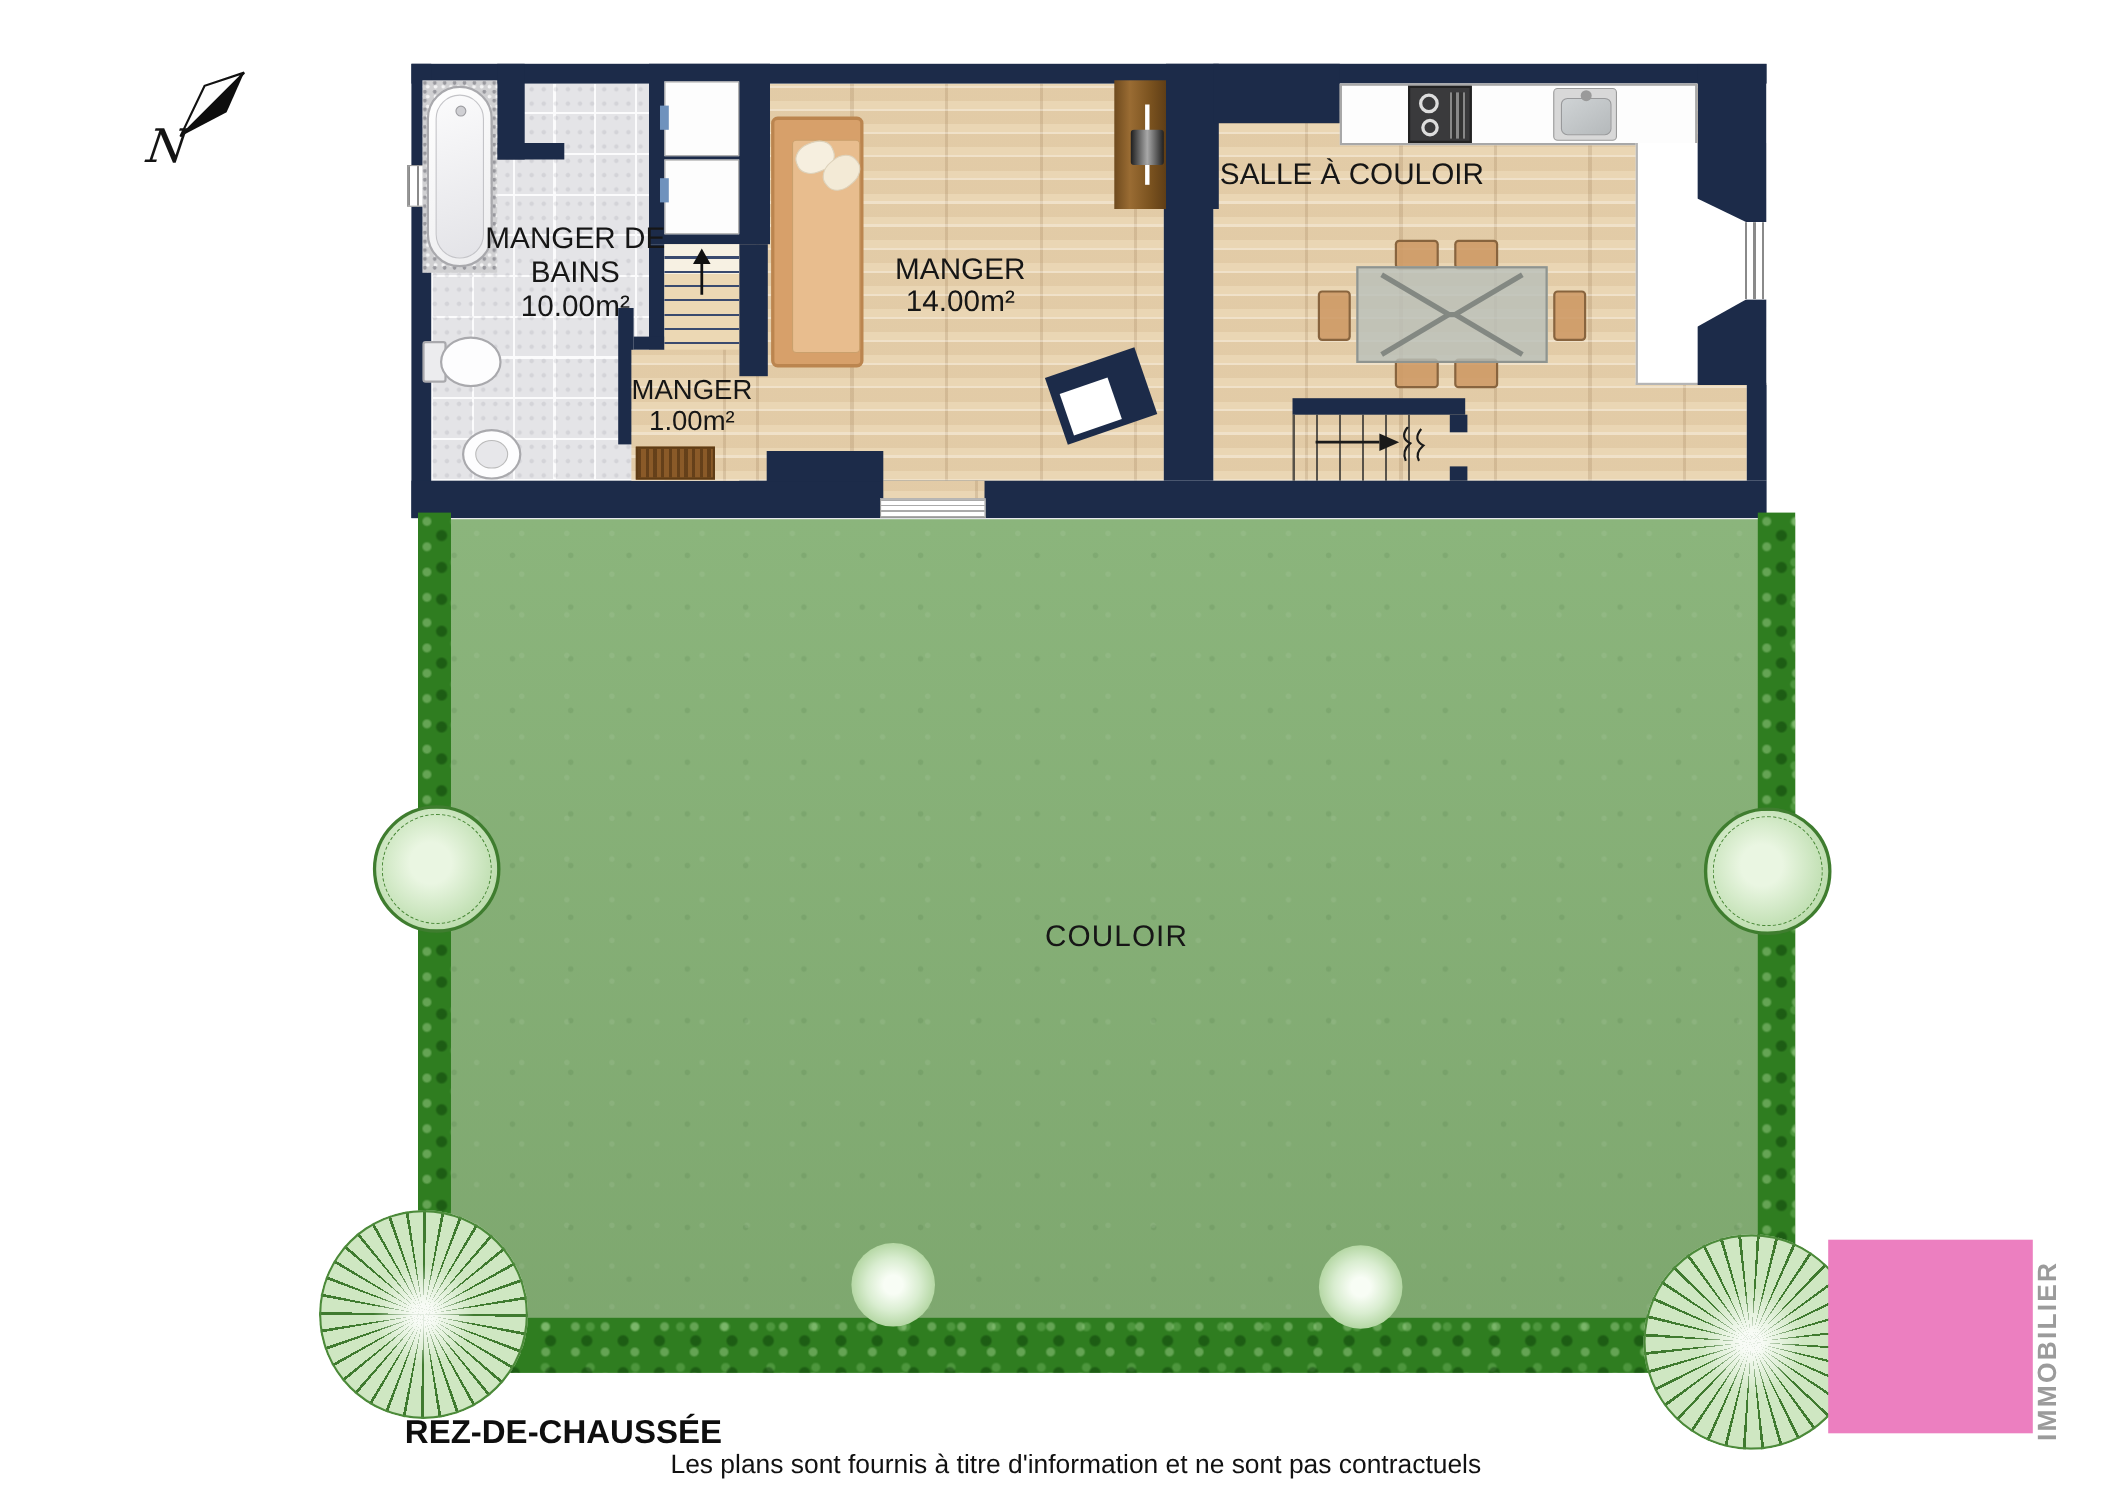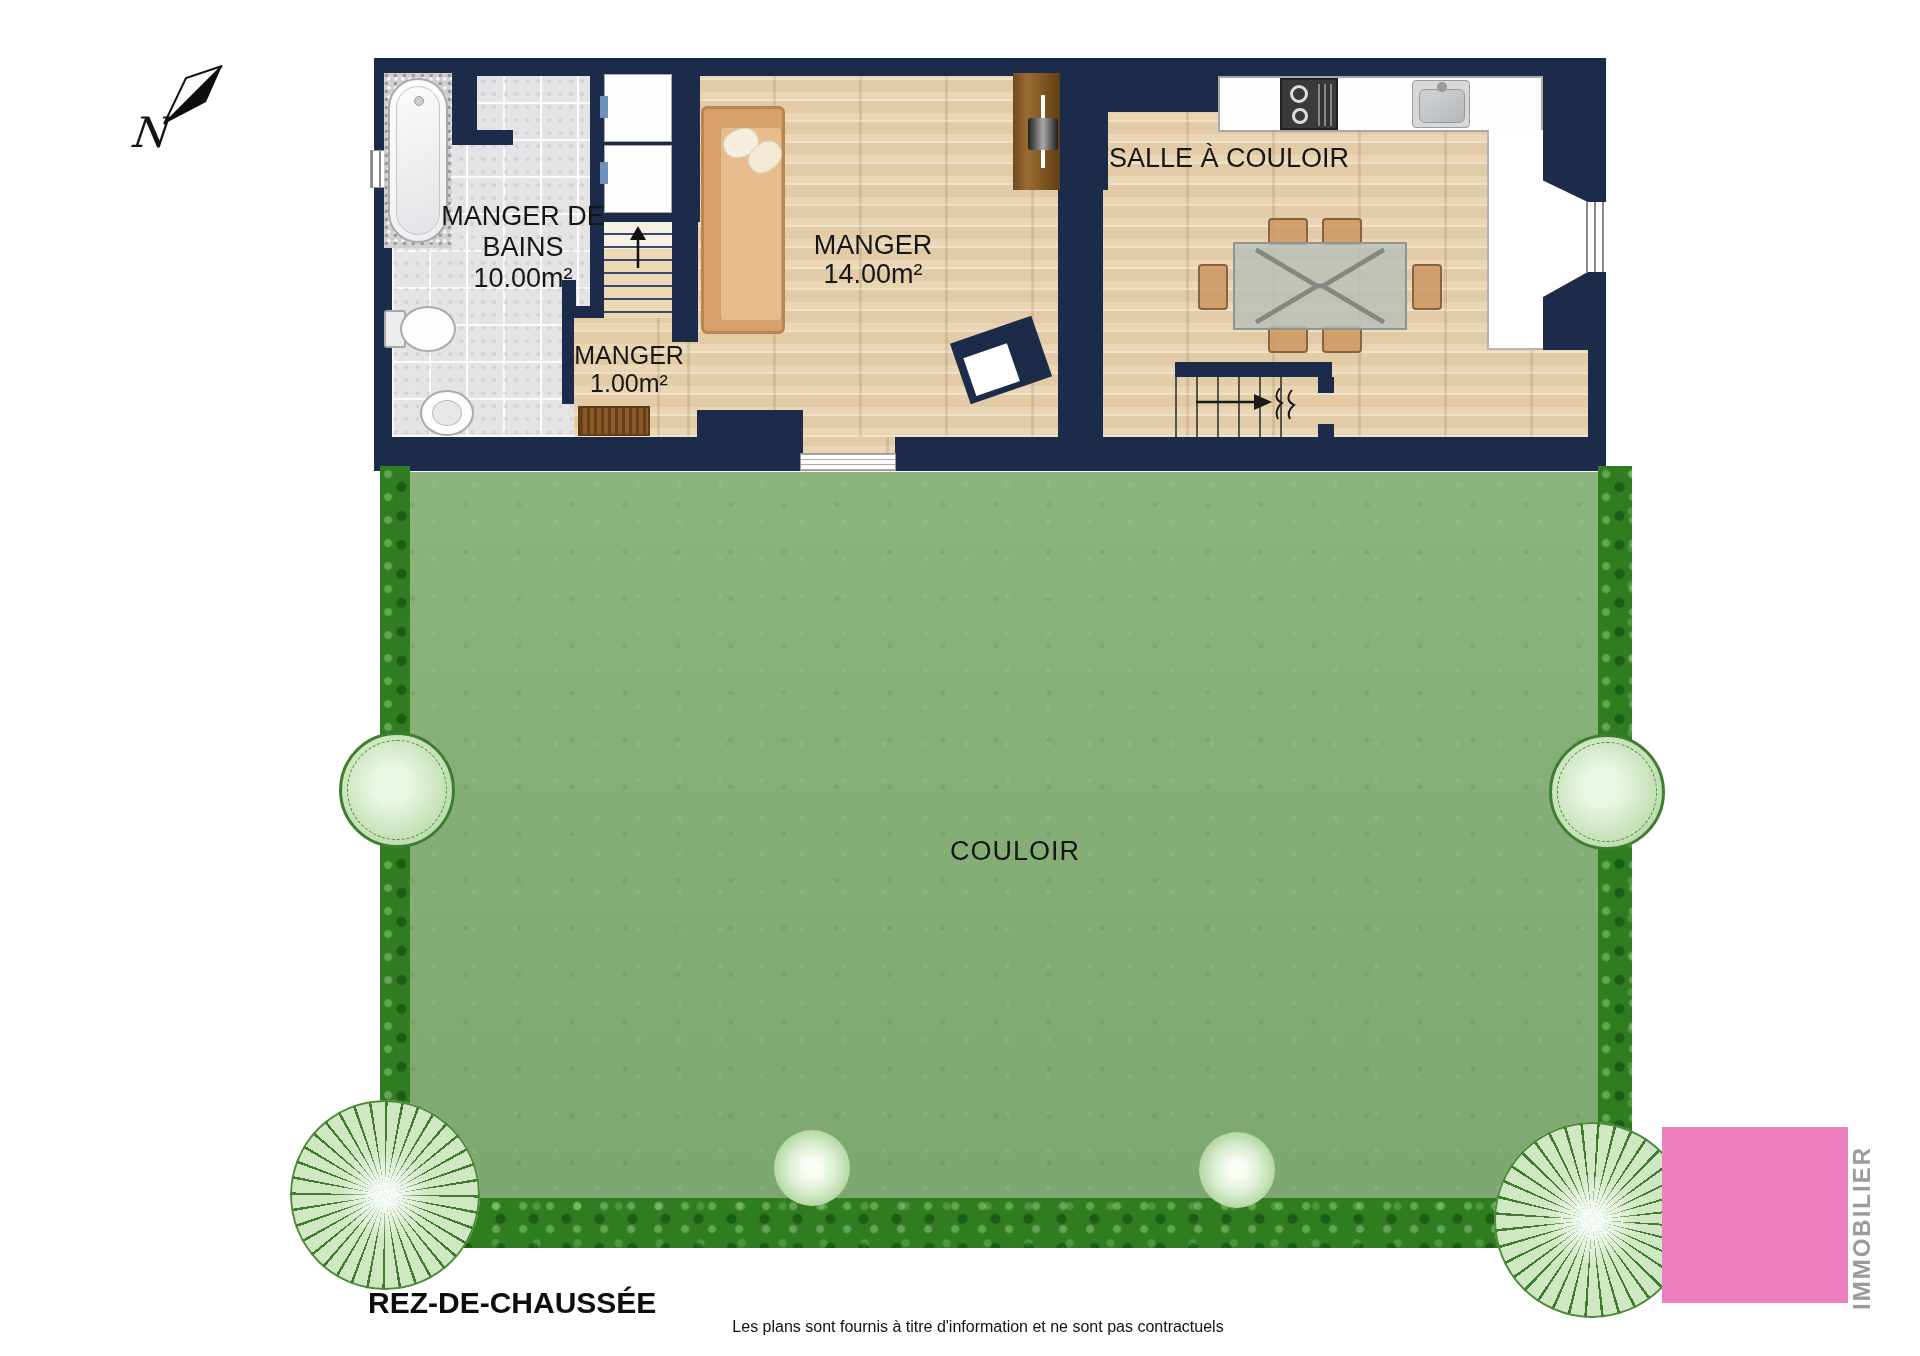--- a/index.html
+++ b/index.html
@@ -210,18 +210,18 @@
     <div>1.00m²</div>
   </div>
   <div class="label" style="left:1049px;top:143px;width:360px;">
     <div>SALLE À COULOIR</div>
   </div>
   <div class="label" style="left:895px;top:836px;width:240px;letter-spacing:1px;">
     <div>COULOIR</div>
   </div>
 
   <div class="abs" style="left:368px;top:1286px;font-size:30px;font-weight:bold;color:#0e0e0e;">REZ-DE-CHAUSSÉE</div>
-  <div class="abs" style="left:558px;top:1318px;width:840px;text-align:center;font-size:16px;color:#111;">Les plans sont fournis à titre d'information et ne sont pas contractuels</div>
+  <div class="abs" style="left:558px;top:1318px;width:840px;text-align:center;font-size:24px;color:#111;">Les plans sont fournis à titre d'information et ne sont pas contractuels</div>
 
   <div class="abs" style="left:1662px;top:1127px;width:186px;height:176px;background:#ec7fc0;"></div>
   <div class="abs vert" style="left:1848px;top:1124px;width:36px;height:186px;font-size:24px;font-weight:700;letter-spacing:2px;color:#9b9b9b;text-align:left;">IMMOBILIER</div>
 
 </div>
 
 </body></html>

